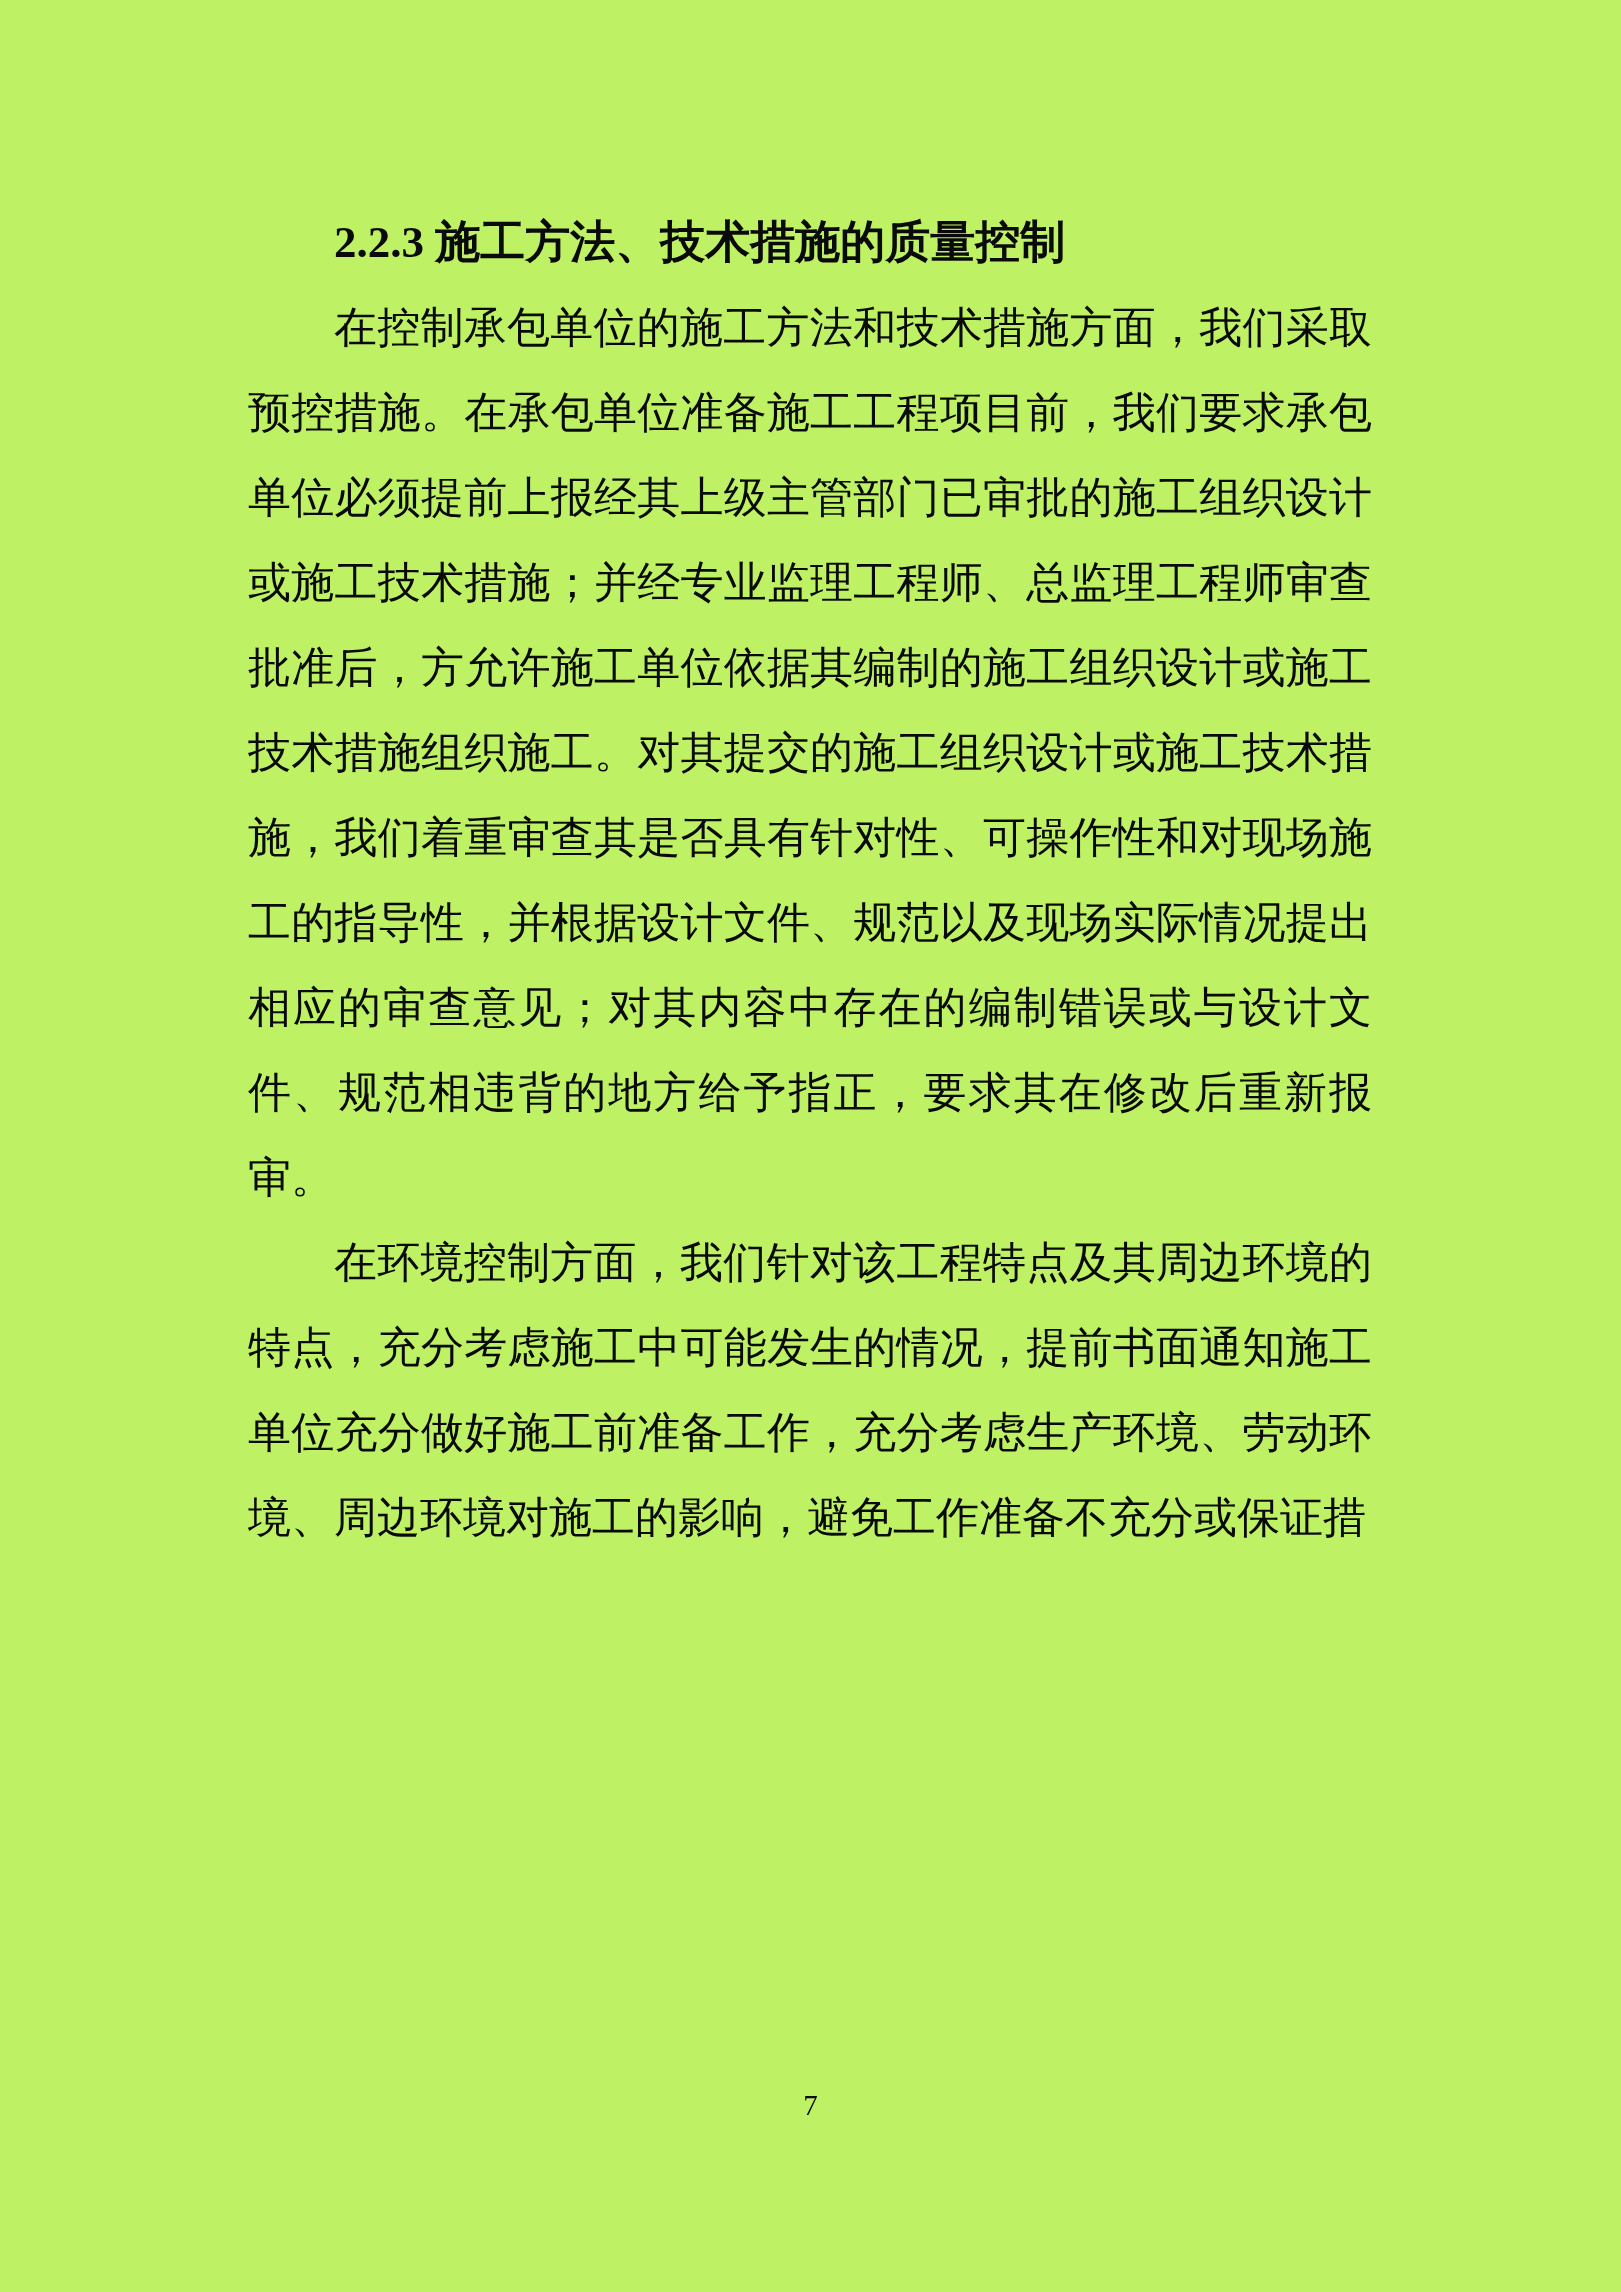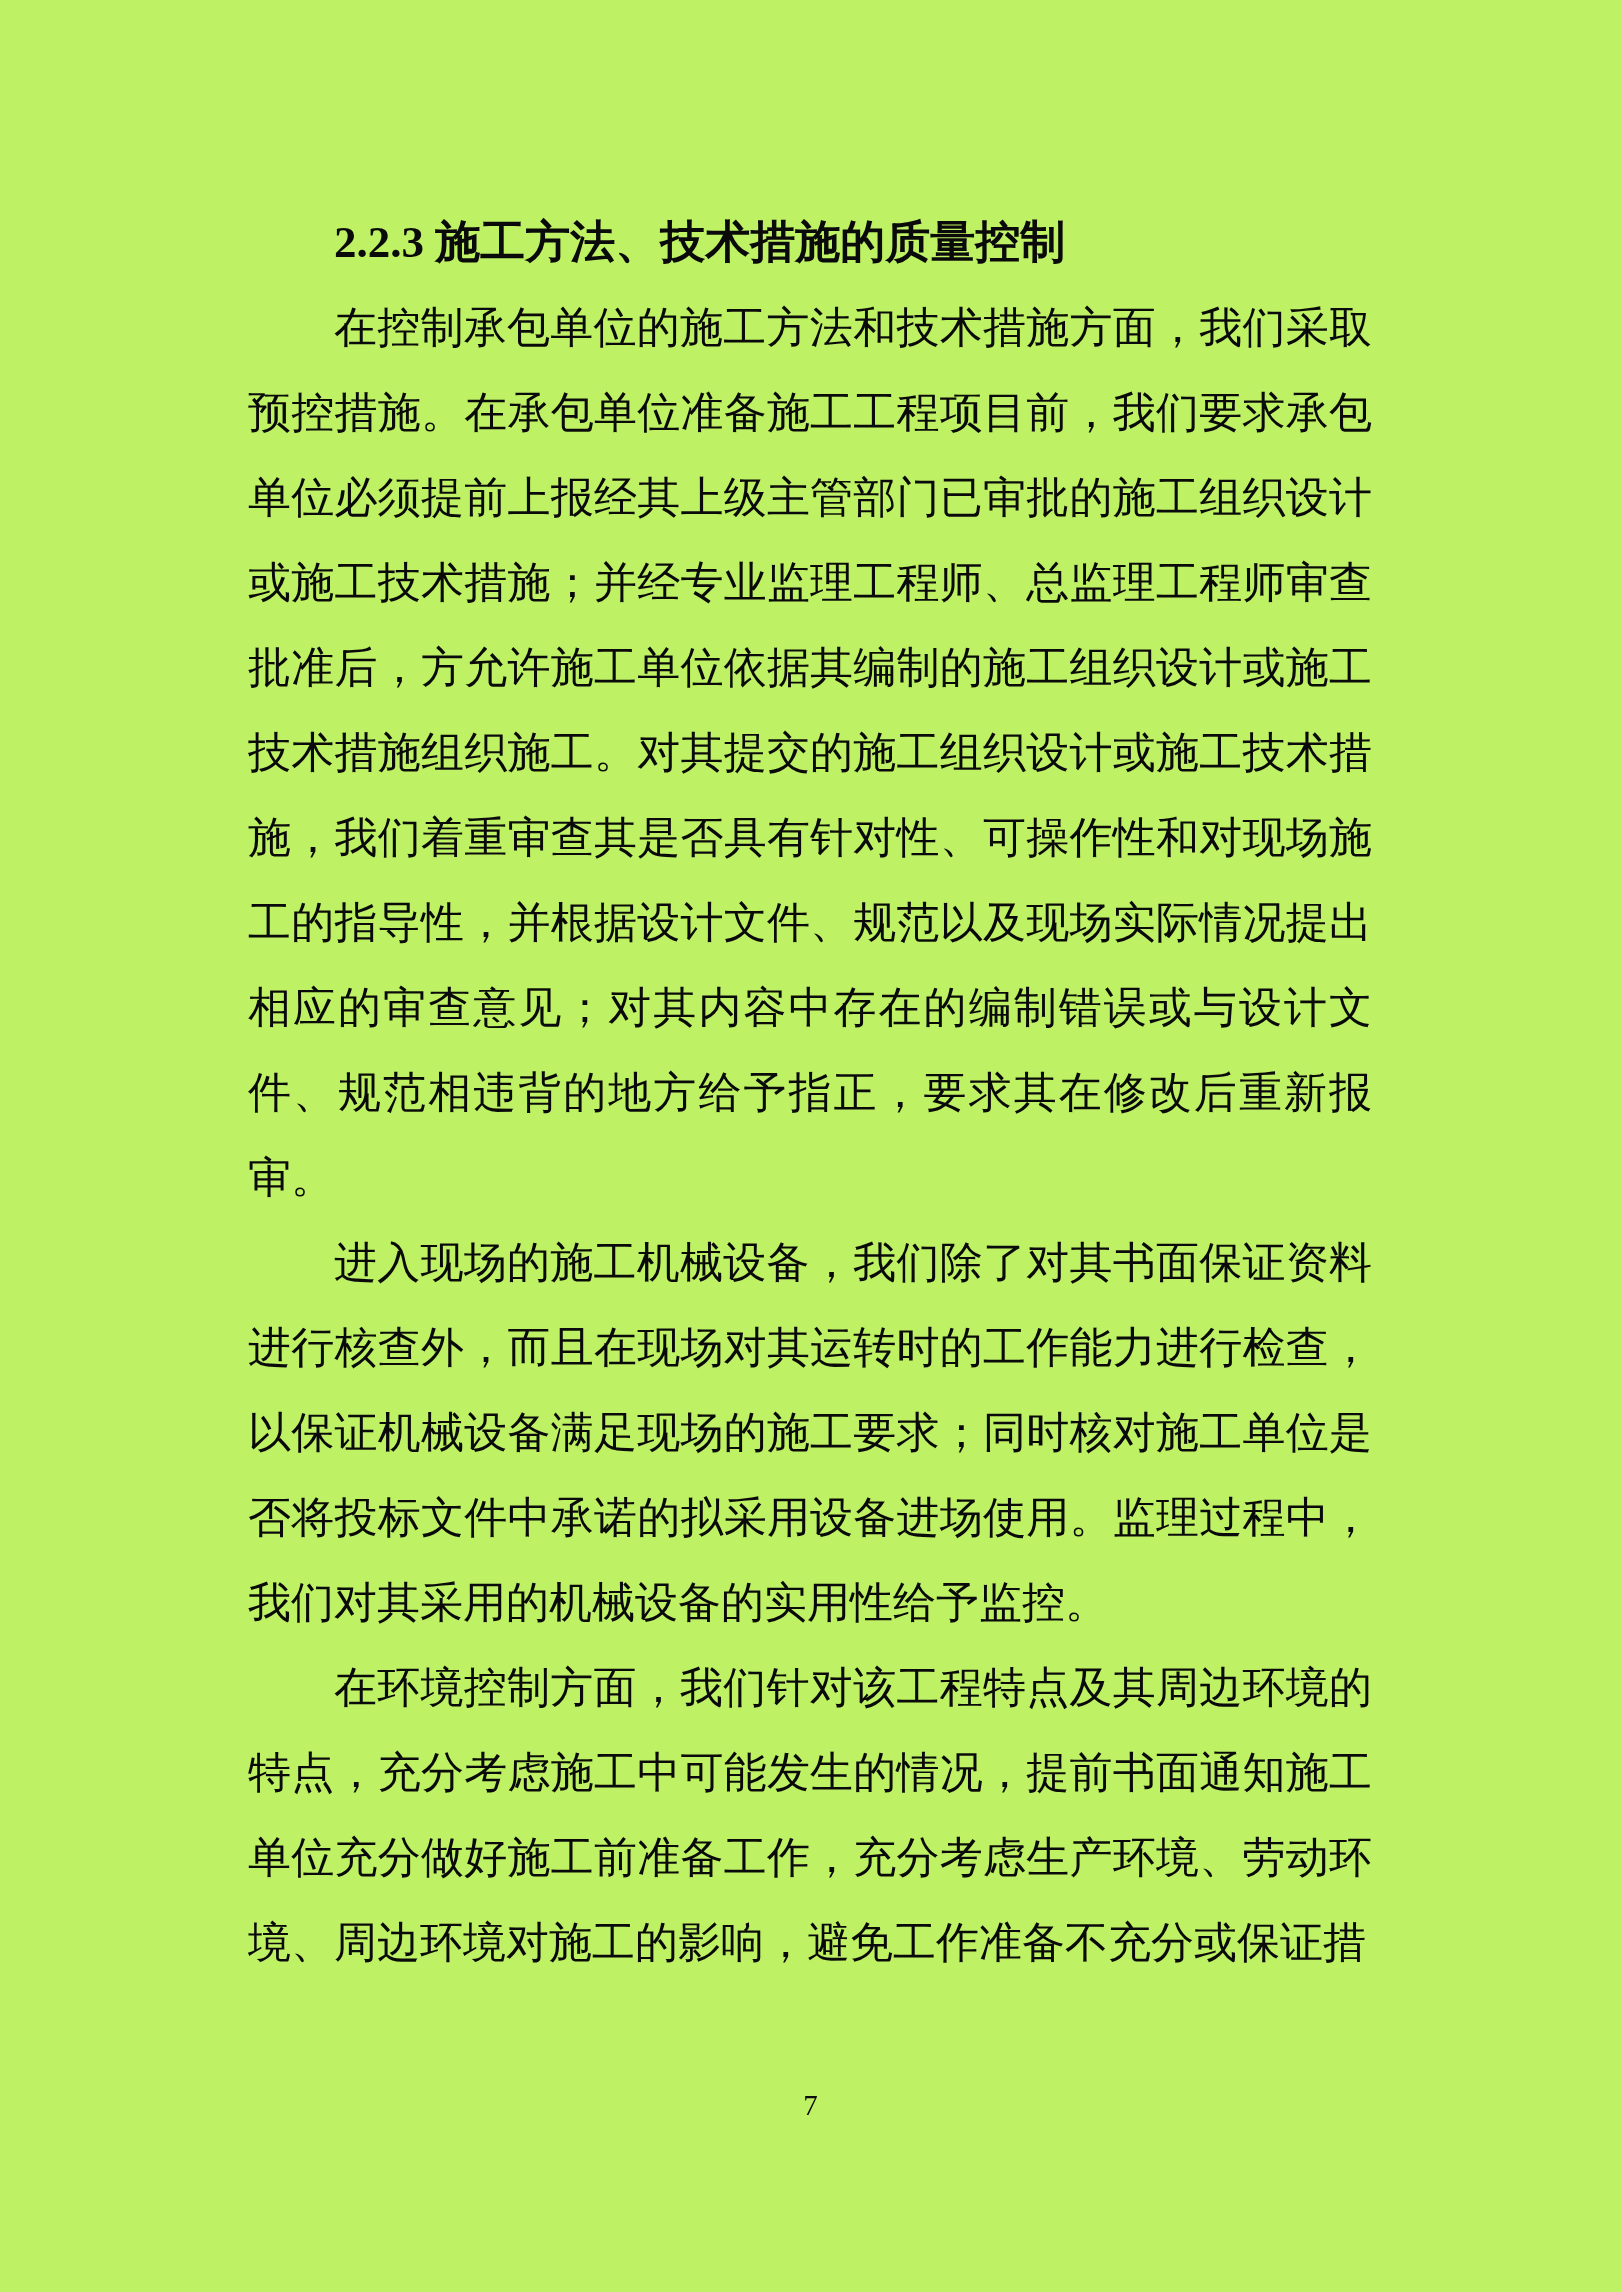--- a/index.html
+++ b/index.html
@@ -60,20 +60,19 @@
     color: #0a0a0a;
   }
 </style>
 </head>
 <body>
 
 <div class="page">
   <div class="content">
     <h2 class="heading">2.2.3 施工方法、技术措施的质量控制</h2>
     <p class="body-para">在控制承包单位的施工方法和技术措施方面，我们采取预控措施。在承包单位准备施工工程项目前，我们要求承包单位必须提前上报经其上级主管部门已审批的施工组织设计或施工技术措施；并经专业监理工程师、总监理工程师审查批准后，方允许施工单位依据其编制的施工组织设计或施工技术措施组织施工。对其提交的施工组织设计或施工技术措施，我们着重审查其是否具有针对性、可操作性和对现场施工的指导性，并根据设计文件、规范以及现场实际情况提出相应的审查意见；对其内容中存在的编制错误或与设计文件、规范相违背的地方给予指正，要求其在修改后重新报审。</p>
-    <p class="body-para">进入现场的施工机械设备，我们除了对其书面保证资料进行核查外，而且在现场对其运转时的工作能力进行检查，以保证机械设备满足现场的施工要求；同时核对施工单位是否将投标文件中承诺的拟采用设备进场使用。监理过程中，我们对其采用的机械设备的实用性给予监控。</p>
     <p class="body-para">在环境控制方面，我们针对该工程特点及其周边环境的特点，充分考虑施工中可能发生的情况，提前书面通知施工单位充分做好施工前准备工作，充分考虑生产环境、劳动环境、周边环境对施工的影响，避免工作准备不充分或保证措</p>
   </div>
 
   <div class="page-number">7</div>
 
 </div>
 
 
 </body></html>

